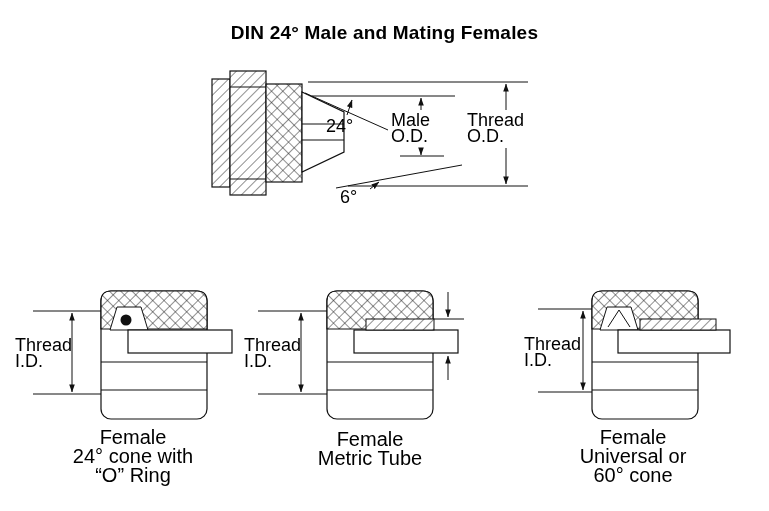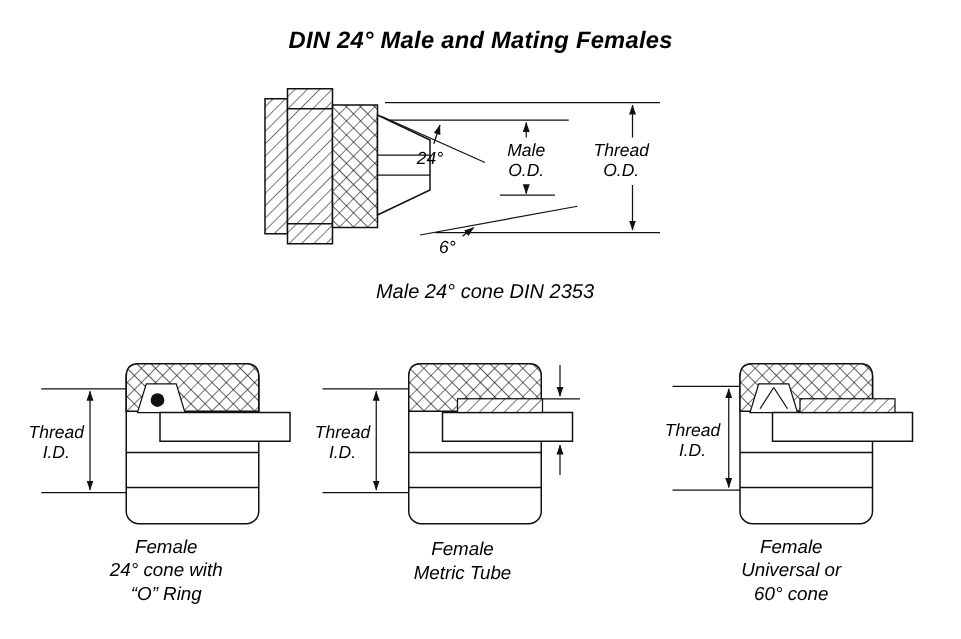--- a/index.html
+++ b/index.html
@@ -1,24 +1,24 @@
 <!DOCTYPE html>
 <html><head>
 <meta charset="utf-8">
 <style>
   * { margin:0; padding:0; box-sizing:border-box; }
   html,body { background:#fff; }
   body { width:769px; height:511px; font-family:"Liberation Sans", sans-serif; color:#000; }
-  .page { position:relative; width:769px; height:511px; background:#fff; overflow:hidden;font-style:italic; }
+  .page { position:relative; width:769px; height:511px; background:#fff; overflow:hidden; }
   svg.art { position:absolute; left:0; top:0; }
   .title { position:absolute; left:0; right:0; top:22px; text-align:center;
            font-size:19px; font-weight:bold; letter-spacing:0.2px; }
-  .lbl { position:absolute; font-size:14px; line-height:16px; text-align:center;
+  .lbl { position:absolute; font-size:18px; line-height:16px; text-align:left;
          white-space:pre-line; }
-  .cap { position:absolute; font-size:15px; line-height:19px; text-align:center;
+  .cap { position:absolute; font-size:20px; line-height:19px; text-align:center;
          white-space:pre-line; }
   .male-cap { left:268px; top:224px; width:240px; font-size:16px; }
 </style>
 </head>
 <body>
 
 <div class="page">
 
   <svg class="art" width="769" height="511" viewBox="0 0 769 511">
     <defs>
@@ -111,21 +111,20 @@
   <div class="lbl" style="left:326px; top:118px; width:36px">24°</div>
 
   <div class="lbl" style="left:340px; top:189px; width:36px">6°</div>
 
   <div class="lbl" style="left:391px; top:112px; width:60px">Male
 O.D.</div>
 
   <div class="lbl" style="left:467px; top:112px; width:60px">Thread
 O.D.</div>
 
-  <div class="cap male-cap">Male 24° cone DIN 2353</div>
 
   <div class="lbl" style="left:15px; top:337px; width:60px">Thread
 I.D.</div>
 
   <div class="lbl" style="left:244px; top:337px; width:60px">Thread
 I.D.</div>
 
   <div class="lbl" style="left:524px; top:336px; width:60px">Thread
 I.D.</div>
 

